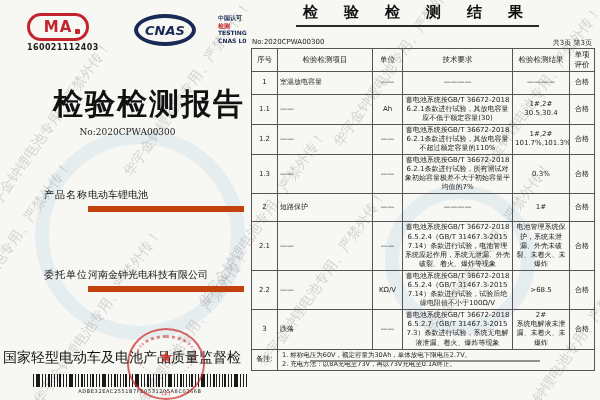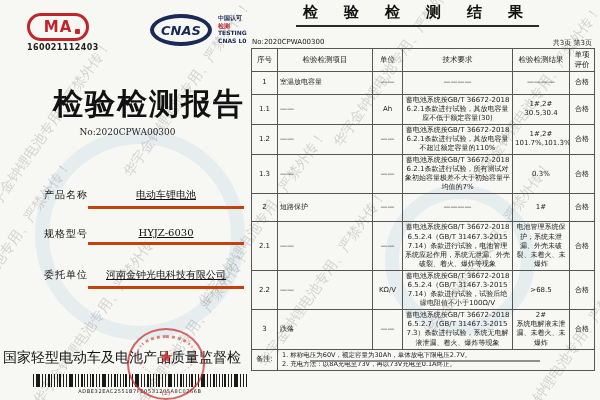--- a/index.html
+++ b/index.html
@@ -30,38 +30,38 @@
   .cma-box span{color:#c2242b;font-weight:bold;font-size:15px;letter-spacing:1px;}
   .cma-dot{position:absolute;right:6px;bottom:4px;width:5px;height:5px;background:#c2242b;border-radius:1px;}
   .cma-num{font-size:8px;font-weight:bold;color:#222;margin-top:2px;letter-spacing:.4px;}
   
   #cal{left:102px;top:11px;width:46px;text-align:center;}
   .cal-circle{width:34px;height:34px;margin:0 auto;border:3px solid #c2242b;border-radius:50%;
               display:flex;align-items:center;justify-content:center;}
   .cal-circle span{color:#c2242b;font-weight:bold;font-style:italic;font-size:16px;letter-spacing:-3px;}
   .cal-cap{font-size:4.5px;color:#333;margin-top:3px;white-space:nowrap;}
   
-  #cnas{left:150px;top:14px;}
+  #cnas{left:134px;top:14px;}
   .cnas-ellipse{width:62px;height:32px;border:4px solid #1a2a56;border-radius:50%;
                 display:flex;align-items:center;justify-content:center;}
   .cnas-ellipse span{color:#1a2a56;font-weight:bold;font-style:italic;font-size:13px;}
   #cnas-side{left:218px;top:14px;width:34px;line-height:1.25;}
   #cnas-side div{font-size:6px;color:#1a2a56;font-weight:bold;}
   #cnas-side div:nth-child(2){color:#c2242b;}
 
   #left-title{position:absolute;left:10px;top:84px;width:235px;text-align:right;z-index:2;
               font-family:"DejaVu Serif",serif;font-weight:bold;font-size:30px;letter-spacing:2px;color:#111;}
   #left-no{position:absolute;left:10px;top:127px;width:235px;text-align:center;z-index:2;
            font-family:"DejaVu Serif",serif;font-size:9px;color:#222;}
 
   .field{position:absolute;left:44px;width:200px;display:flex;z-index:2;
          font-family:"DejaVu Serif",serif;font-size:10px;color:#111;}
   .f1{top:188px}.f2{top:227px}.f3{top:268px}
   .field .flabel{flex:none;width:44px;letter-spacing:1px;}
-  .field .fvalue{flex:1;text-align:center;border-bottom:3px solid #c2410c;padding-bottom:4px;text-decoration:underline;}
+  .field .fvalue{flex:1;border-bottom:6px solid #c2410c;padding-bottom:4px;}
 
   #org-name{position:absolute;left:3px;top:349px;width:246px;overflow:hidden;white-space:nowrap;z-index:2;
             font-family:"DejaVu Serif",serif;font-size:14px;font-weight:400;color:#111;}
   #barcode{position:absolute;left:33px;top:374px;width:214px;height:13px;z-index:2;
            background:
              repeating-linear-gradient(90deg,#1a1a1a 0 1px,transparent 1px 3px),
              repeating-linear-gradient(90deg,transparent 0 4px,#1a1a1a 4px 6px,transparent 6px 11px);}
   #barcode-text{position:absolute;left:33px;top:388px;width:214px;text-align:center;z-index:2;
                 font-size:5px;letter-spacing:.6px;color:#222;}
 
@@ -143,24 +143,20 @@
     <div data-name="cnas-side-line">TESTING</div>
     <div data-name="cnas-side-line">CNAS L0</div>
   </div>
 
   <div id="left-title" data-name="report-cover-title">检验检测报告</div>
   <div id="left-no" data-name="report-number">No:2020CPWA00300</div>
 
   <div class="field f1" data-name="field-product-name">
     <span class="flabel" data-name="field-label">产品名称</span>
     <span class="fvalue" data-name="field-value">电动车锂电池</span>
-  </div>
-  <div class="field f2" data-name="field-spec-model">
-    <span class="flabel" data-name="field-label">规格型号</span>
-    <span class="fvalue" data-name="field-value">HYJZ-6030</span>
   </div>
   <div class="field f3" data-name="field-client-unit">
     <span class="flabel" data-name="field-label">委托单位</span>
     <span class="fvalue" data-name="field-value">河南金钟光电科技有限公司</span>
   </div>
 
   <div id="org-name" data-name="testing-center-name">国家轻型电动车及电池产品质量监督检</div>
   <div id="barcode" data-name="barcode"></div>
   <div id="barcode-text" data-name="barcode-text">ADBE32EAC2551B7FE0531205A8C0266B</div>
 

